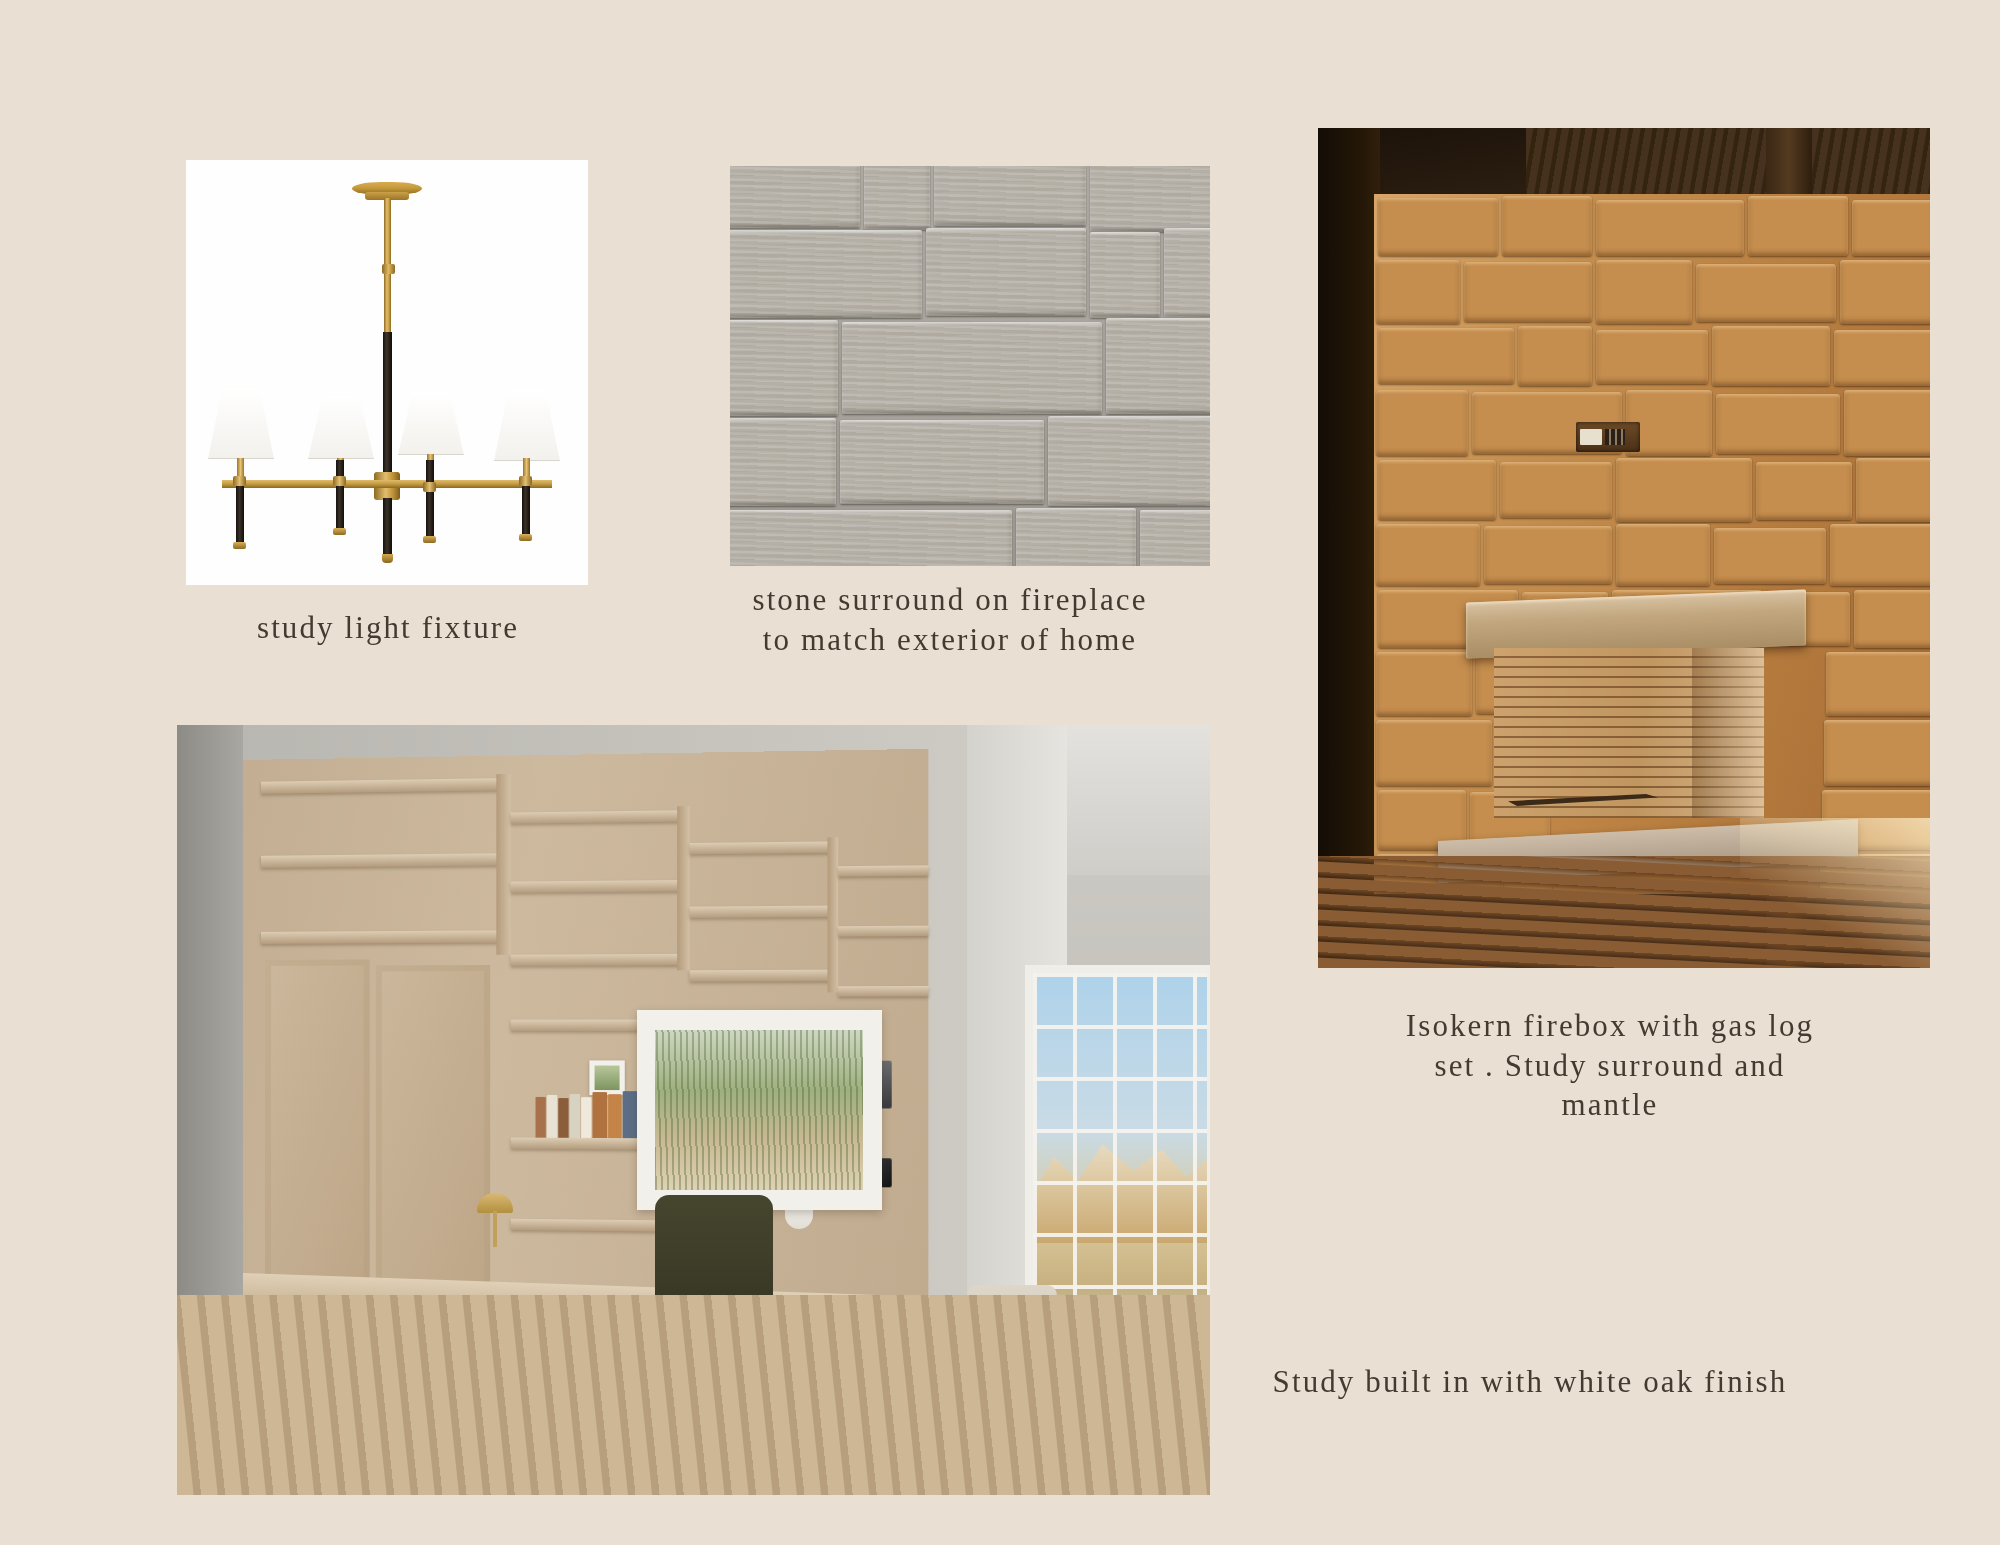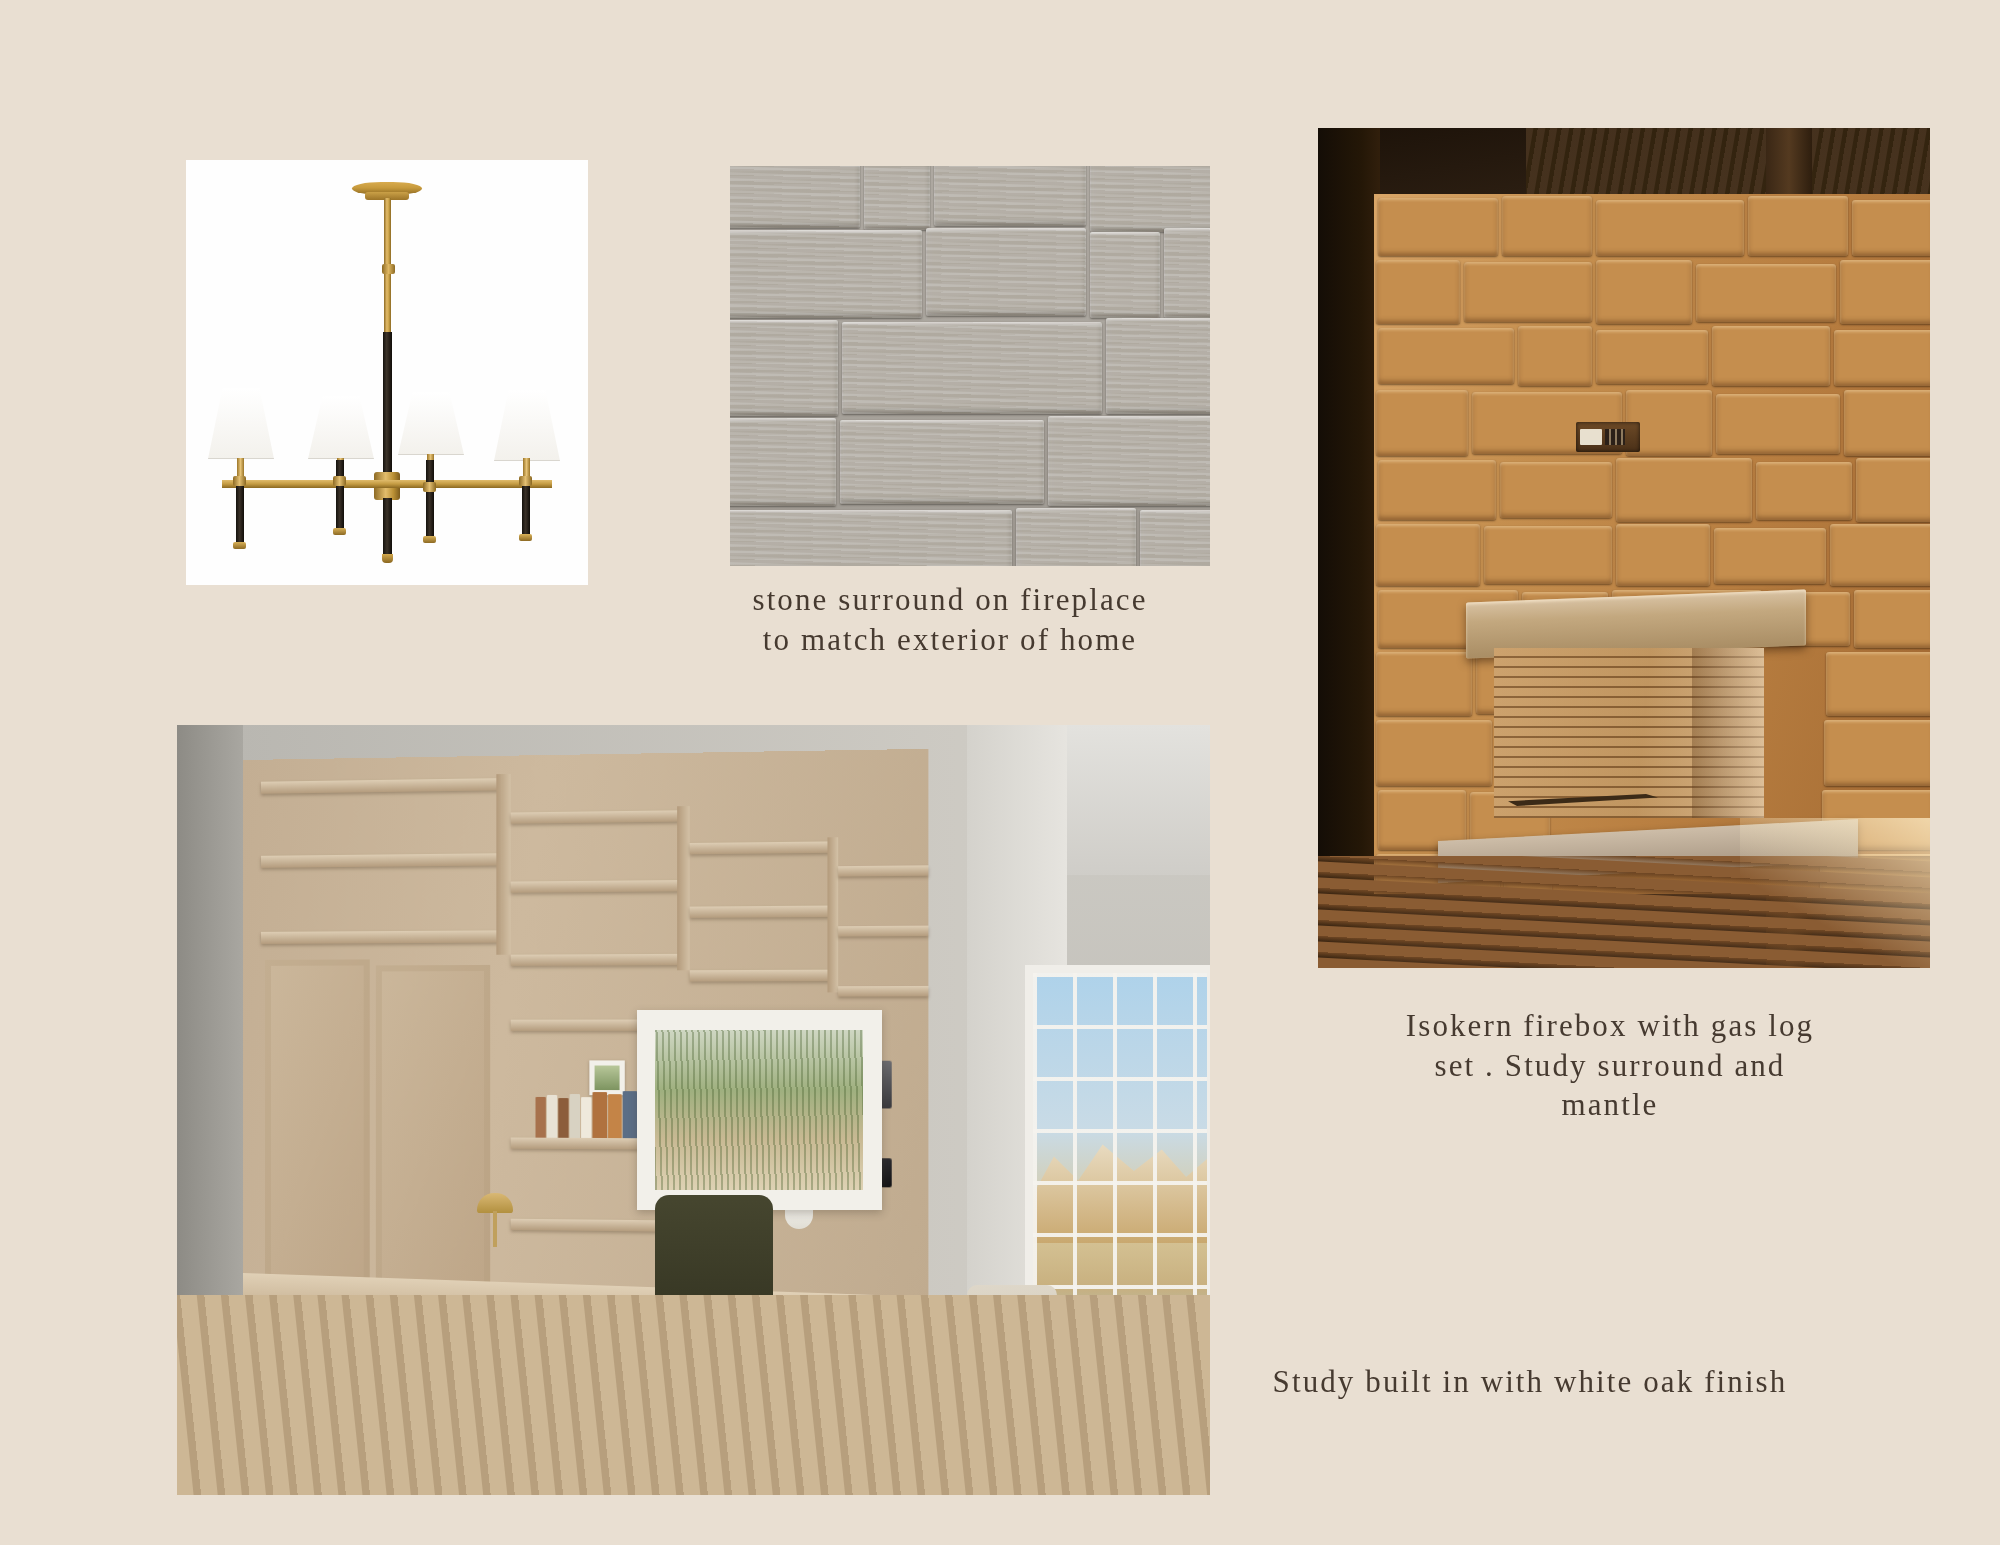--- a/index.html
+++ b/index.html
@@ -496,20 +496,21 @@
       <div class="lf-foot" style="left:237px; top:376px;"></div>
 
       <div class="lf-shade tall" style="left:308px; top:230px;"></div>
       <div class="lf-socket" style="left:337px; top:298px;"></div>
       <div class="lf-drop" style="left:336px; top:318px; height:58px;"></div>
       <div class="lf-collar" style="left:333px; top:316px;"></div>
       <div class="lf-foot" style="left:333px; top:374px;"></div>
     </div>
   </div>
 
+  <div class="caption" id="cap-light">study light fixture</div>
 
   <div class="photo" id="stone-photo">
     <div class="mortar"></div>
     <div class="stone-grid">
 
       <div class="brick" style="left:-20px; top:-4px; width:150px; height:66px;"></div>
       <div class="brick" style="left:134px; top:-6px; width:66px; height:70px;"></div>
       <div class="brick" style="left:204px; top:-4px; width:152px; height:64px;"></div>
       <div class="brick" style="left:360px; top:-6px; width:130px; height:72px;"></div>
 

